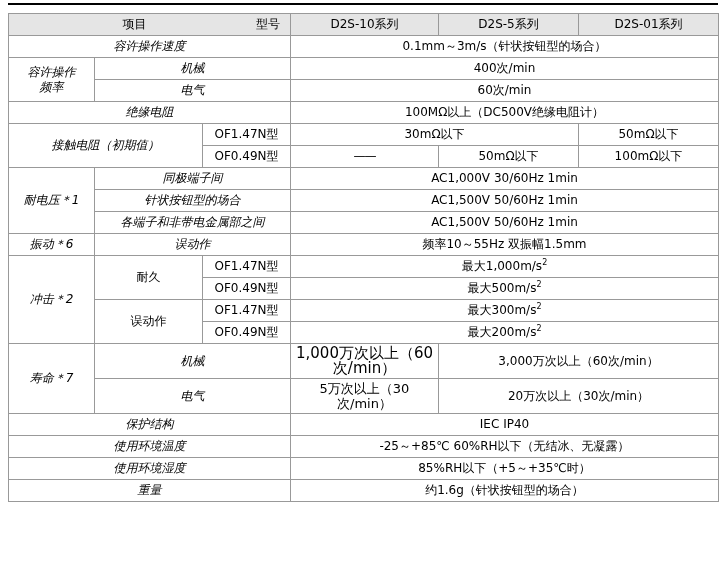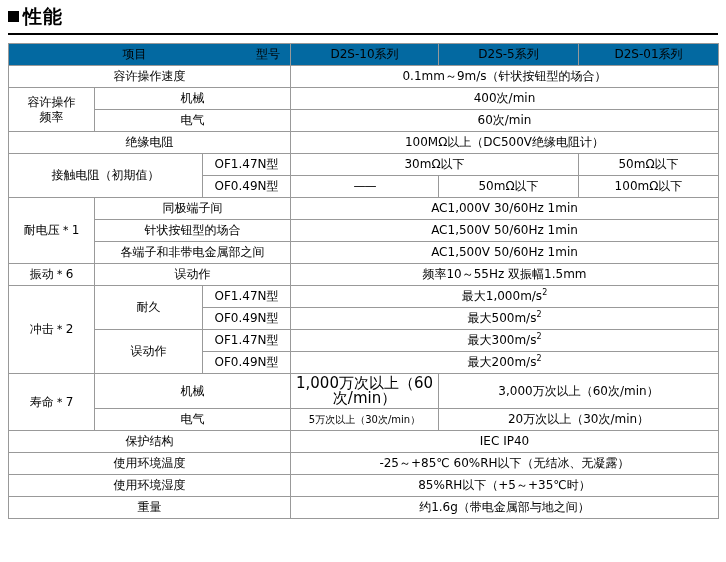--- a/index.html
+++ b/index.html
@@ -63,27 +63,28 @@
     text-align: center;
     vertical-align: middle;
     line-height: 15px;
     height: 22px;
     box-sizing: border-box;
     font-weight: normal;
   }
   td.lbl {
     text-align: left;
     padding-left: 6px;
+    font-style: italic;
   }
   td.lbl-center {
     text-align: center;
     margin-top: 16px;
   }
   thead td {
-    background: #0369a1;
+    background: #e5e5e5;
     font-weight: normal;
   }
   .hdr-item {
     text-align: left;
     padding-left: 6px;
     position: relative;
   }
   .hdr-item .model {
     float: right;
     padding-right: 6px;
@@ -96,24 +97,20 @@
   .dash {
     letter-spacing: -1px;
   }
   
 </style>
 </head>
 <body>
 
 <div class="page">
 
-  <div class="heading">
-    <span class="marker"></span>
-    <span class="title">性能</span>
-  </div>
   <div class="heading-rule"></div>
 
   <table class="spec">
     <colgroup>
       <col style="width:86px">
       <col style="width:108px">
       <col style="width:88px">
       <col style="width:148px">
       <col style="width:140px">
       <col style="width:140px">
@@ -126,21 +123,21 @@
         </td>
         <td>D2S-10系列</td>
         <td>D2S-5系列</td>
         <td>D2S-01系列</td>
       </tr>
     </thead>
     <tbody>
 
       <tr>
         <td colspan="3" class="lbl">容许操作速度</td>
-        <td colspan="3">0.1mm～9m/s（针状按钮型的场合）</td>
+        <td colspan="3">0.1mm～3m/s（针状按钮型的场合）</td>
       </tr>
 
       <tr>
         <td rowspan="2" class="lbl">容许操作<br>频率</td>
         <td colspan="2" class="lbl">机械</td>
         <td colspan="3">400次/min</td>
       </tr>
       <tr>
         <td colspan="2" class="lbl">电气</td>
         <td colspan="3">60次/min</td>
@@ -213,39 +210,39 @@
       </tr>
 
       <tr>
         <td rowspan="2" class="lbl">寿命＊7</td>
         <td colspan="2" class="lbl">机械</td>
         <td style="font-size:15px">1,000万次以上（60次/min）</td>
         <td colspan="2">3,000万次以上（60次/min）</td>
       </tr>
       <tr>
         <td colspan="2" class="lbl">电气</td>
-        <td style="font-size:10px">5万次以上（30次/min）</td>
+        <td style="font-size:13px">5万次以上（30次/min）</td>
         <td colspan="2">20万次以上（30次/min）</td>
       </tr>
 
       <tr>
         <td colspan="3" class="lbl">保护结构</td>
         <td colspan="3">IEC IP40</td>
       </tr>
 
       <tr>
         <td colspan="3" class="lbl">使用环境温度</td>
         <td colspan="3">-25～+85℃  60%RH以下（无结冰、无凝露）</td>
       </tr>
 
       <tr>
         <td colspan="3" class="lbl">使用环境湿度</td>
         <td colspan="3">85%RH以下（+5～+35℃时）</td>
       </tr>
 
       <tr>
         <td colspan="3" class="lbl">重量</td>
-        <td colspan="3">约1.6g（带电金属部与地之间）</td>
+        <td colspan="3">约1.6g（针状按钮型的场合）</td>
       </tr>
     </tbody>
   </table>
 
 </div>
 
 </body></html>

